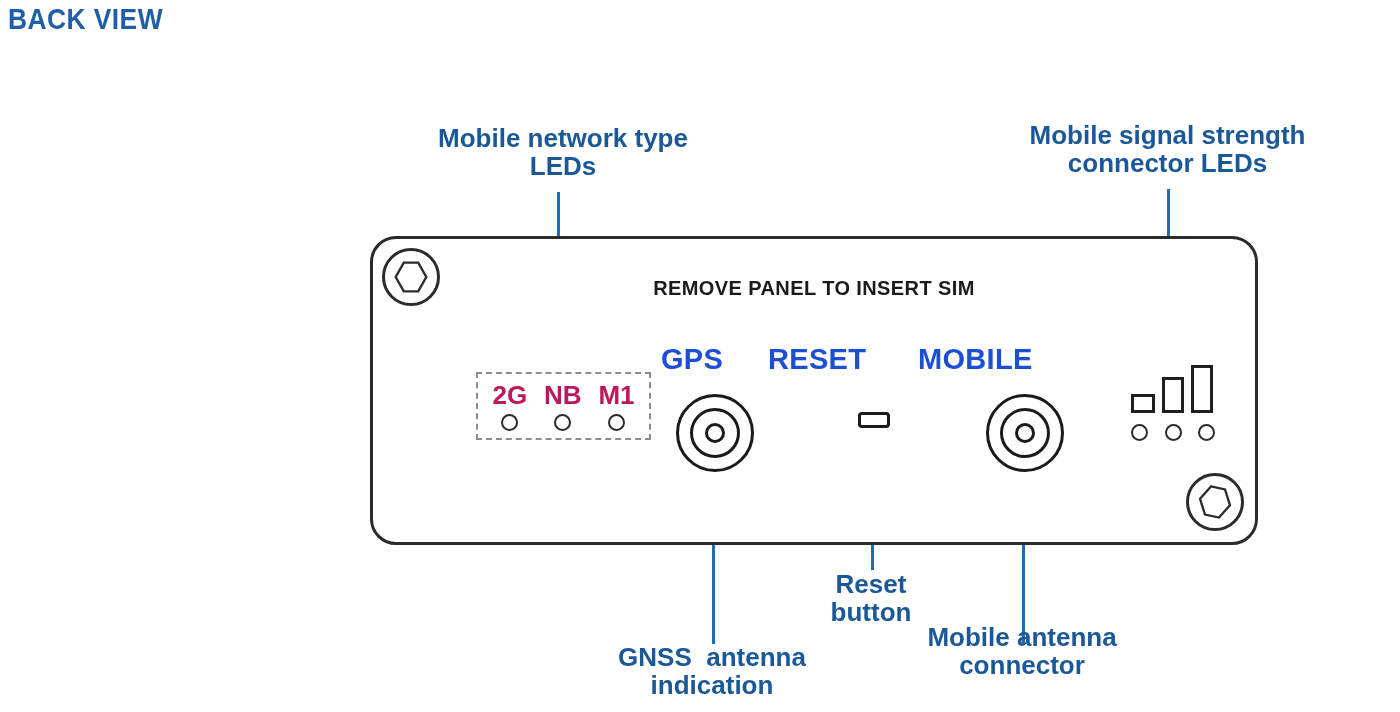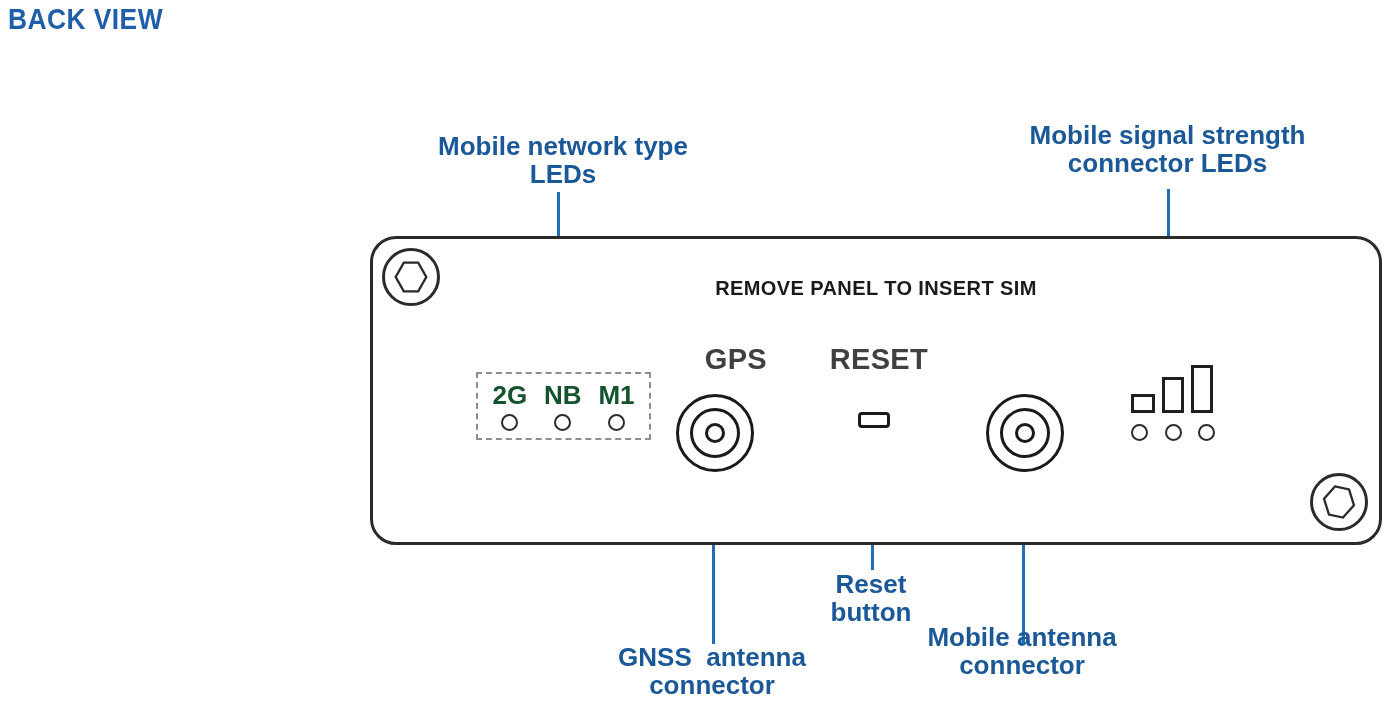--- a/index.html
+++ b/index.html
@@ -47,21 +47,21 @@
     position: absolute;
     background: #1f6db5;
     width: 3px;
   }
 
   
   .panel {
     position: absolute;
     left: 370px;
     top: 236px;
-    width: 1012px;
+    width: 888px;
     height: 309px;
     border: 3px solid #2b2b2b;
     border-radius: 26px;
     background: #ffffff;
     box-sizing: border-box;
   }
 
   .panel-note {
     position: absolute;
     left: 0;
@@ -93,24 +93,24 @@
     margin-top: -18px;
   }
   .screw-tl { left: 9px; top: 9px; }
   .screw-br { right: 11px; bottom: 11px; }
 
   
   .port-label {
     position: absolute;
     font-weight: bold;
     font-size: 29px;
-    color: #404040;
+    color: #1d4ed8;
     letter-spacing: 0.3px;
     white-space: nowrap;
-    text-align: right;
+    text-align: left;
   }
 
   
   .led-group {
     position: absolute;
     left: 103px;
     top: 133px;
     width: 175px;
     height: 68px;
     border: 2px dashed #8d8d8d;
@@ -126,21 +126,21 @@
   }
   .led-cell {
     display: flex;
     flex-direction: column;
     align-items: center;
     justify-content: center;
   }
   .led-cell .txt {
     font-weight: bold;
     font-size: 26px;
-    color: #14532d;
+    color: #be185d;
     line-height: 1;
   }
   .led-dot {
     width: 17px;
     height: 17px;
     border: 2px solid #2b2b2b;
     border-radius: 50%;
     margin-top: 6px;
     box-sizing: border-box;
   }
@@ -217,38 +217,38 @@
     display: flex;
     justify-content: space-between;
   }
   .signal-dots .led-dot { margin-top: 0; }
 </style>
 </head>
 <body>
 
 <div class="view-title">BACK VIEW</div>
 
-<div class="callout" style="left:413px; top:133px; width:300px;">Mobile network type
+<div class="callout" style="left:413px; top:125px; width:300px;">Mobile network type
 LEDs</div>
 
 <div class="callout" style="left:1010px; top:122px; width:315px;">Mobile signal strength
 connector LEDs</div>
 
 <div class="leader" style="left:557px; top:192px; height:178px;"></div>
 <div class="leader" style="left:1167px; top:189px; height:196px;"></div>
 
 <div class="leader" style="left:871px; top:424px; height:146px;"></div>
 <div class="leader" style="left:712px; top:470px; height:174px;"></div>
 <div class="leader" style="left:1022px; top:470px; height:174px;"></div>
 
 <div class="callout" style="left:791px; top:571px; width:160px;">Reset
 button</div>
 
 <div class="callout" style="left:592px; top:644px; width:240px;">GNSS  antenna
-connector</div>
+indication</div>
 
 <div class="callout" style="left:902px; top:624px; width:240px;">Mobile antenna
 connector</div>
 
 <div class="panel">
 
   <div class="panel-note">REMOVE PANEL TO INSERT SIM</div>
 
   <div class="screw screw-tl">
     <svg class="hex" viewBox="0 0 40 40">
@@ -281,20 +281,21 @@
   <div class="port-label" style="left:288px; top:104px; width:106px;">GPS</div>
   <div class="connector" style="left:303px; top:155px;">
     <span class="ring-outer"></span>
     <span class="ring-mid"></span>
     <span class="ring-core"></span>
   </div>
 
   <div class="port-label" style="left:395px; top:104px; width:160px;">RESET</div>
   <div class="reset-btn" style="left:485px; top:173px;"></div>
 
+  <div class="port-label" style="left:545px; top:104px; width:195px;">MOBILE</div>
   <div class="connector" style="left:613px; top:155px;">
     <span class="ring-outer"></span>
     <span class="ring-mid"></span>
     <span class="ring-core"></span>
   </div>
 
   <div class="signal-group">
     <div class="signal-bars">
       <span class="bar bar-1"></span>
       <span class="bar bar-2"></span>

